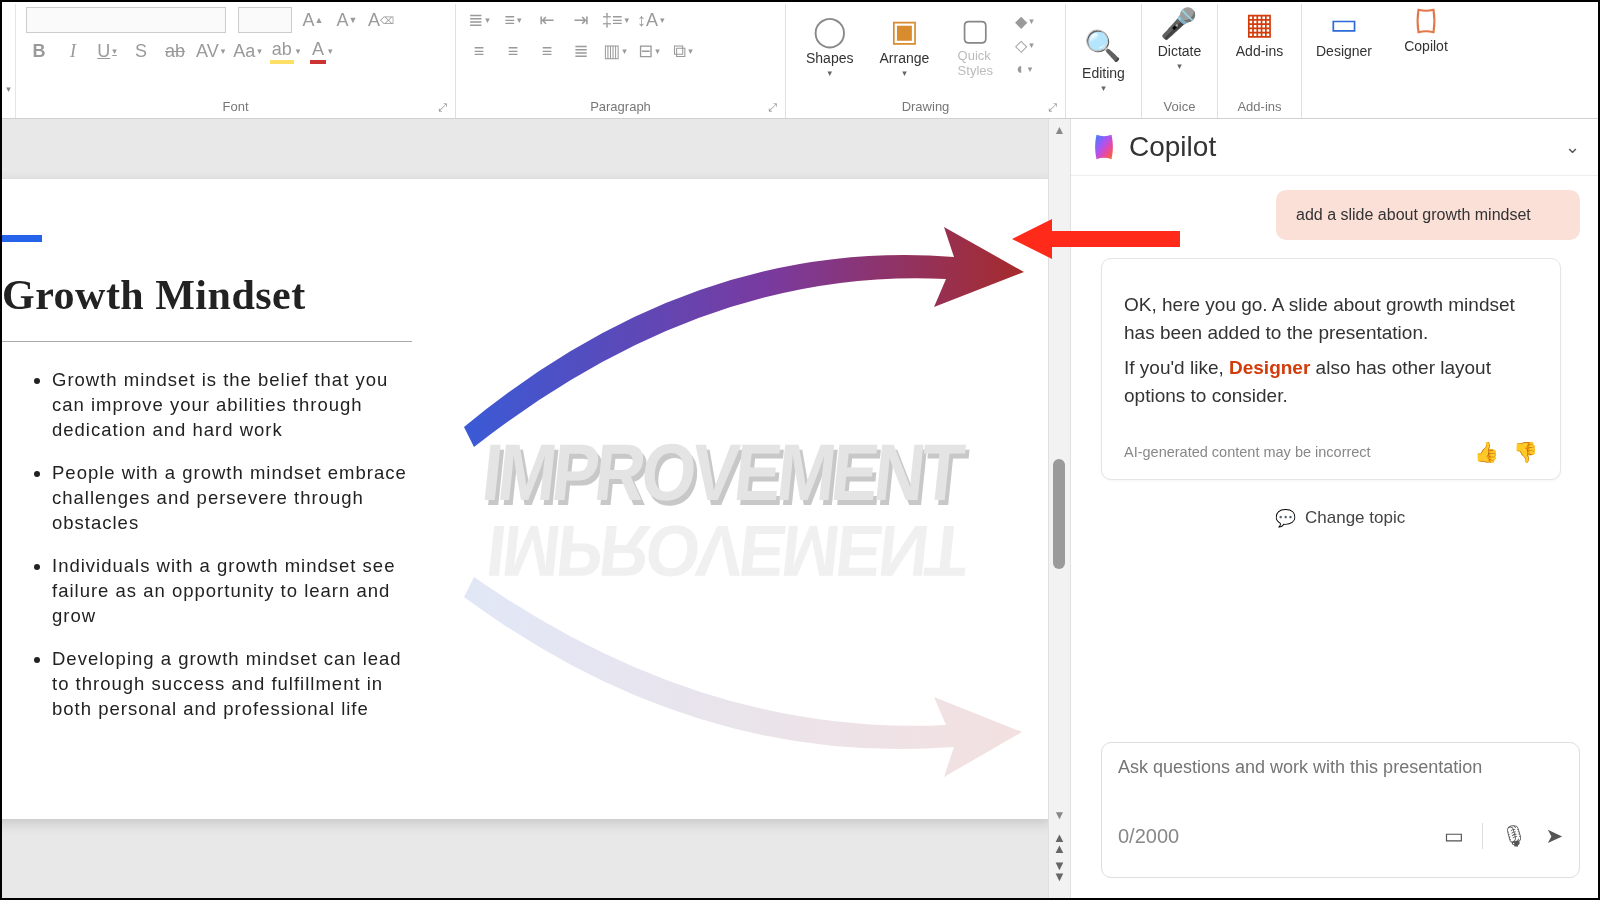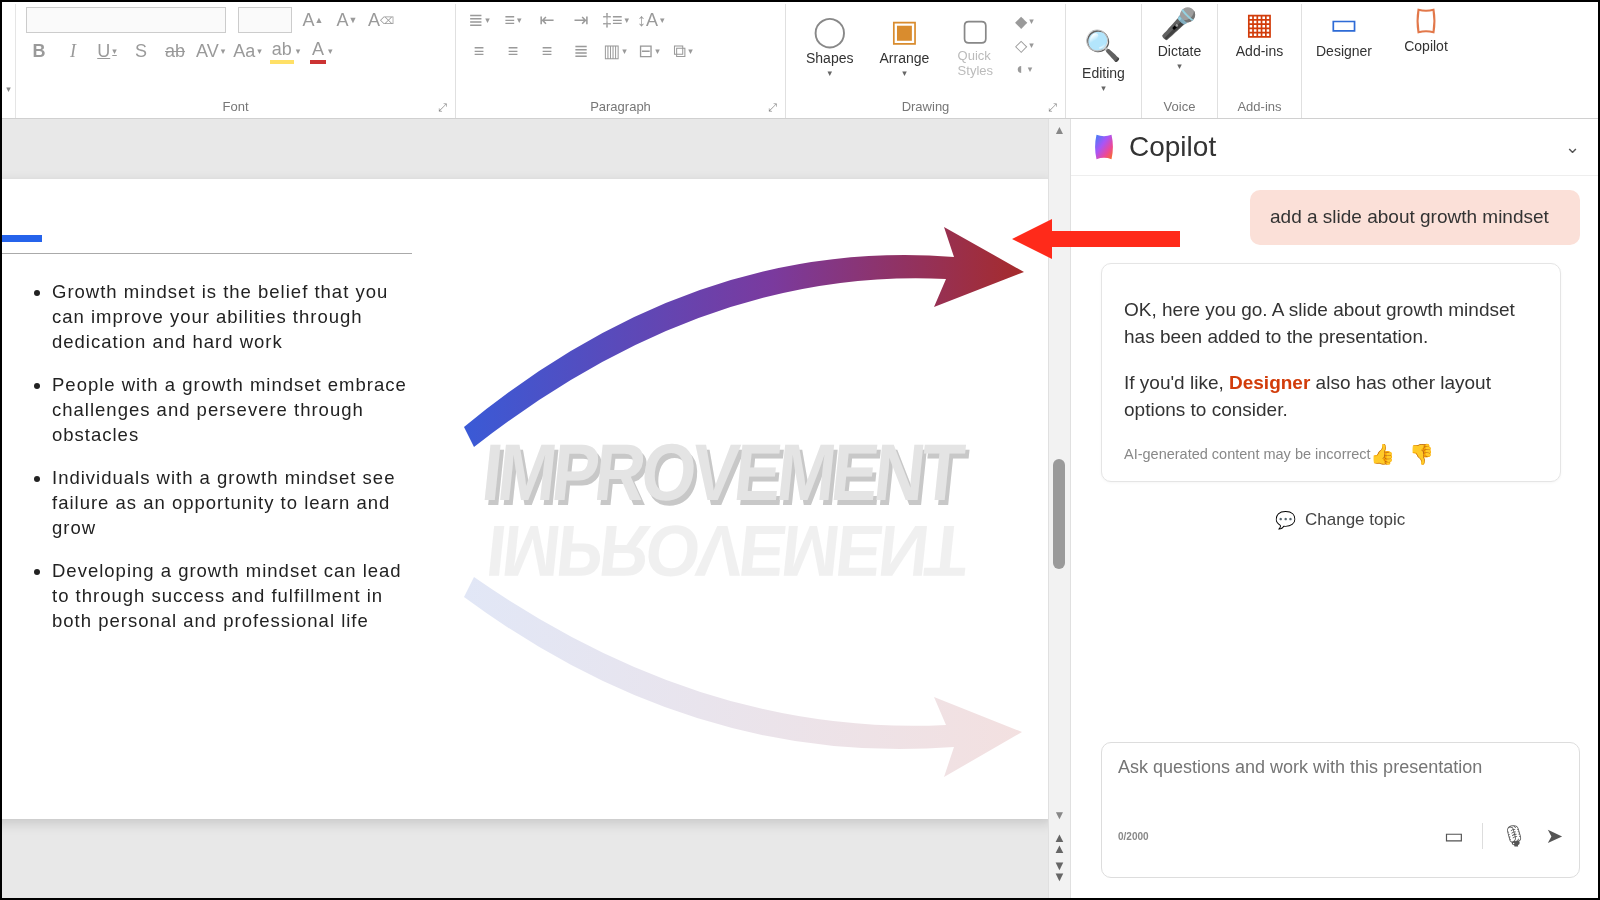--- a/index.html
+++ b/index.html
@@ -41,30 +41,30 @@
 .vscroll .thumb { position: absolute; left: 4px; width: 12px; top: 48%; height: 110px; background: #9a9a9a; border-radius: 6px; }
 .vscroll .nav { display: flex; flex-direction: column; align-items: center; font-size: 13px; color: #666; padding: 4px 0 14px 0; gap: 0; }
 
 
 .copilot { width: 528px; background: #fff; border-left: 1px solid #e0e0e0; display: flex; flex-direction: column; }
 .cp-header { display: flex; align-items: center; gap: 10px; padding: 12px 18px; border-bottom: 1px solid #eee; }
 .cp-header .cp-logo { width: 30px; height: 30px; }
 .cp-header h2 { font-size: 28px; font-weight: 400; color: #333; flex: 1; }
 .cp-header .chev { font-size: 18px; color: #555; cursor: pointer; }
 .cp-body { flex: 1; overflow-y: auto; padding: 14px 18px 0 30px; display: flex; flex-direction: column; gap: 18px; }
-.user-bubble { align-self: flex-end; background: #fbe0d8; border-radius: 10px; padding: 14px 20px; font-size: 19px; color: #333; width: 330px; line-height: 1.4; }
+.user-bubble { align-self: flex-end; background: #fbe0d8; border-radius: 10px; padding: 14px 20px; font-size: 16px; color: #333; width: 304px; line-height: 1.4; }
 .ai-bubble { background: #fff; border: 1px solid #e5e5e5; border-radius: 10px; padding: 32px 22px 12px 22px; font-size: 19px; color: #333; width: 96%; line-height: 1.45; box-shadow: 0 1px 3px rgba(0,0,0,0.04); }
 .ai-bubble .designer { color: #d23c0a; font-weight: 600; }
-.ai-footer { display: flex; align-items: center; justify-content: flex-start; margin-top: 16px; font-size: 14.5px; color: #888; }
+.ai-footer { display: flex; align-items: center; justify-content: space-between; margin-top: 28px; font-size: 14.5px; color: #888; }
 .ai-footer .fb { display: flex; gap: 14px; font-size: 20px; color: #888; }
 .change-topic { display: flex; align-items: center; gap: 8px; justify-content: center; padding: 10px; font-size: 17px; color: #444; cursor: pointer; }
 .cp-input-wrap { margin: 14px 18px 20px 30px; border: 1px solid #ddd; border-radius: 10px; padding: 14px 16px 28px 16px; }
 .cp-input { width: 100%; border: none; outline: none; font-size: 18px; color: #666; resize: none; font-family: inherit; height: 56px; }
 .cp-input-bar { display: flex; align-items: center; justify-content: space-between; margin-top: 6px; }
-.cp-counter { font-size: 10px; color: #888; font-weight: bold; }
+.cp-counter { font-size: 20px; color: #888; }
 .cp-actions { display: flex; align-items: center; gap: 18px; font-size: 21px; color: #555; }
 .cp-divider { width: 1px; height: 26px; background: #ddd; }
 
 
 .annot-arrow { position: absolute; left: 1010px; top: 212px; z-index: 50; pointer-events: none; }
 
 svg { display: block; }
 </style>
 </head>
 <body>
@@ -197,20 +197,21 @@
     </div>
   </div>
 
 </div>
 
 <div class="workspace">
 
   <div class="canvas-area">
     <div class="slide">
       <div class="slide-accent"></div>
+      <h1 class="slide-title">Growth Mindset</h1>
       <hr class="slide-hr">
       <ul>
         <li>Growth mindset is the belief that you can improve your abilities through dedication and hard work</li>
         <li>People with a growth mindset embrace challenges and persevere through obstacles</li>
         <li>Individuals with a growth mindset see failure as an opportunity to learn and grow</li>
         <li>Developing a growth mindset can lead to through success and fulfillment in both personal and professional life</li>
       </ul>
       <div class="slide-image">
         <svg viewBox="0 0 600 600" width="600" height="600">
           <defs>
@@ -272,21 +273,21 @@
       </span>
       <h2>Copilot</h2>
       <span class="chev">⌄</span>
     </div>
 
     <div class="cp-body">
       <div class="user-bubble">add a slide about growth mindset</div>
 
       <div class="ai-bubble">
         <p>OK, here you go. A slide about growth mindset has been added to the presentation.</p>
-        <p style="margin-top:18px">
+        <p style="margin-top:8px">
           <span>If you'd like, </span><span class="designer">Designer</span><span> also has other layout options to consider.</span>
         </p>
         <div class="ai-footer">
           <span>AI-generated content may be incorrect</span>
           <span class="fb">
             <span>👍</span>
             <span>👎</span>
           </span>
         </div>
       </div>

